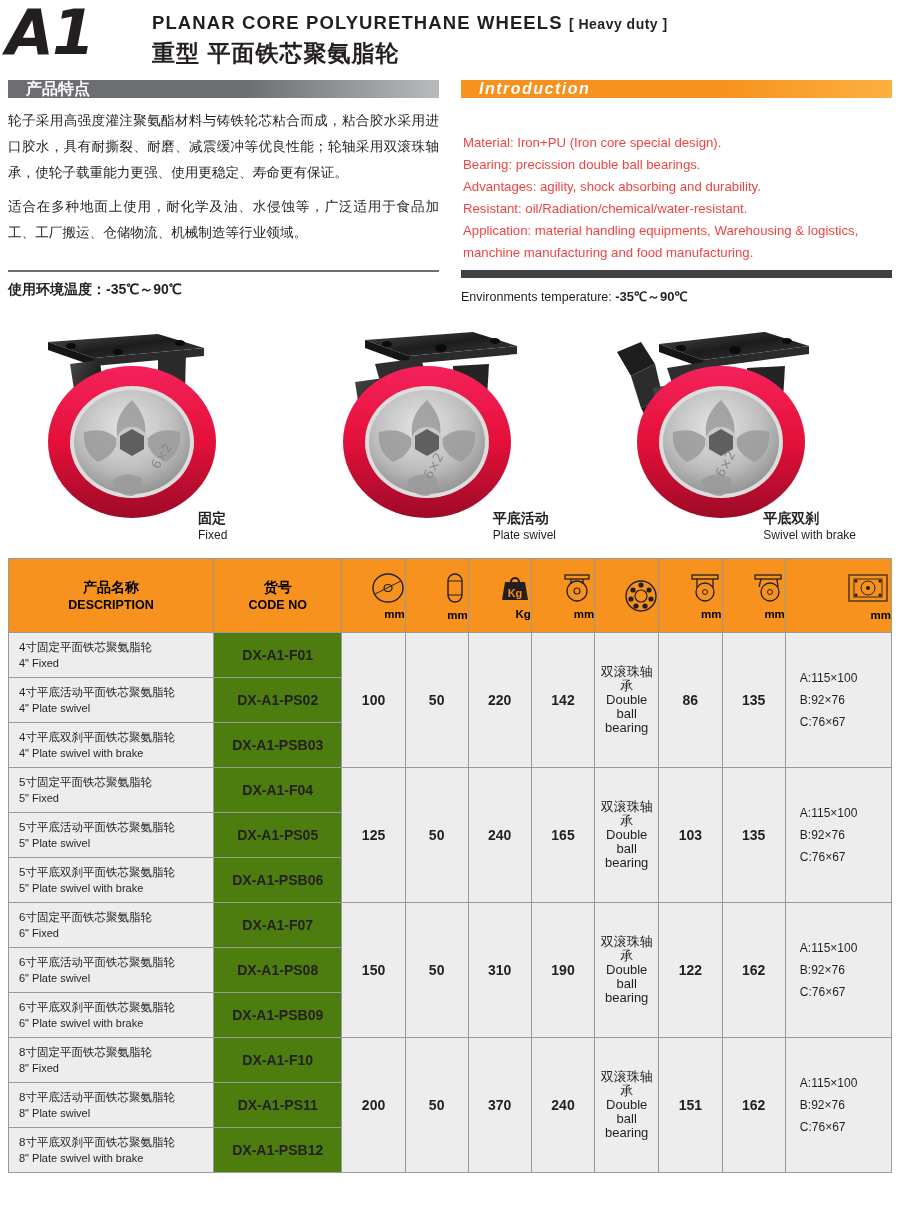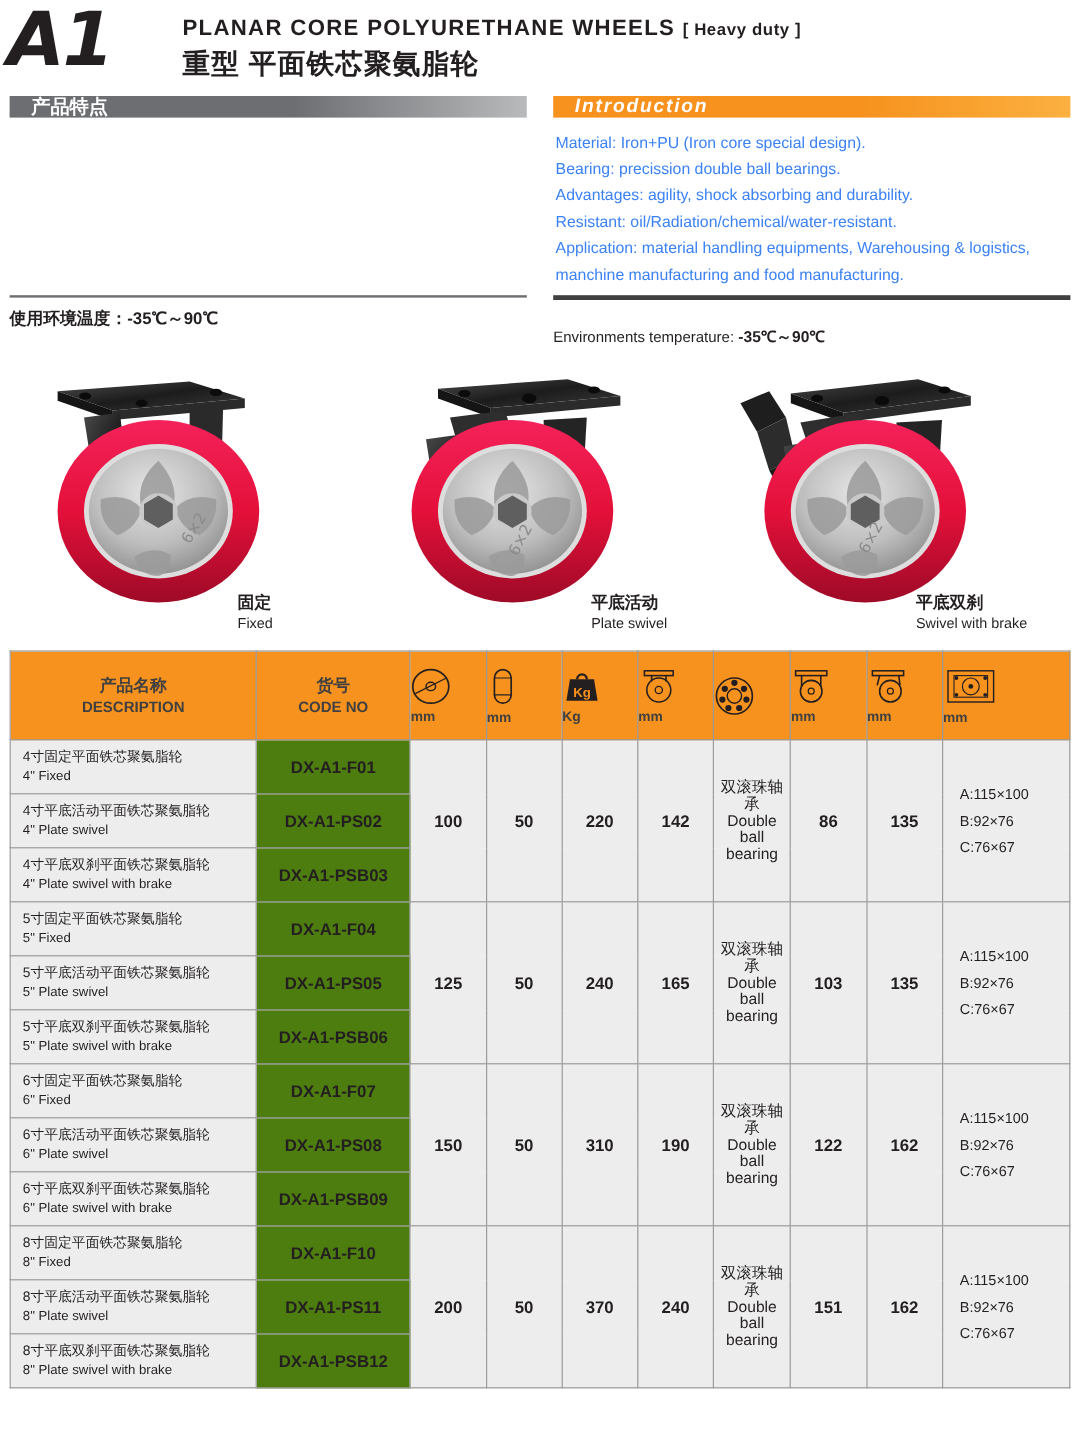--- a/index.html
+++ b/index.html
@@ -89,42 +89,43 @@
     line-height: 26px;
     color: #231f20;
     padding: 10px 0 0 0;
     text-align: justify;
   }
   .body-cn p { margin: 0 0 8px 0; }
 
   .body-en {
     font-size: 13.2px;
     line-height: 22px;
-    color: #3b82f6;
+    color: #ef4444;
     padding: 10px 0 0 2px;
+    margin-top: 24px;
   }
   .body-en p { margin: 0; }
 
   .env-row {
     display: flex;
     gap: 22px;
     padding: 0 8px;
     margin-top: 6px;
   }
   .env-cn {
     width: 434px;
     border-top: 2px solid #6d6e71;
     padding-top: 9px;
     font-size: 14px;
     font-weight: bold;
   }
   .env-en {
     width: 434px;
-    border-top: 4px solid #404040;
-    padding-top: 21px;
+    border-top: 8px solid #404040;
+    padding-top: 9px;
     font-size: 12.5px;
   }
   .env-en b { font-size: 13px; }
 
   
   .products {
     display: flex;
     margin-top: 14px;
     padding: 0 8px;
     height: 228px;
@@ -152,32 +153,32 @@
     margin: 10px 8px 0 8px;
     font-size: 12px;
   }
   th, td {
     border: 1px solid #9a9a9a;
     text-align: center;
     vertical-align: middle;
   }
   thead th {
     background: #f7921e;
-    color: #404040;
+    color: #000000;
     font-weight: bold;
     padding: 0;
     height: 74px;
   }
   .th-desc { width: 212px; font-size: 14px; line-height: 18px; }
   .th-desc .en { font-size: 12.5px; }
   .th-code { width: 133px; font-size: 14px; line-height: 18px; }
   .th-code .en { font-size: 12.5px; }
   .th-icon { width: 65px; }
   .th-icon.wide { width: 108px; }
-  .icon-cell { display:flex; flex-direction:column; align-items:flex-start; justify-content:center; height:72px; }
+  .icon-cell { display:flex; flex-direction:column; align-items:flex-end; justify-content:center; height:72px; }
   .icon-unit { font-size: 11.5px; font-weight: bold; margin-top: 4px; }
 
   td.desc {
     text-align: left;
     padding: 5px 4px 5px 10px;
     line-height: 16px;
     font-size: 11.5px;
     background: #ededed;
     height: 45px;
   }
@@ -213,20 +214,24 @@
   <div class="title-en">
     <span>PLANAR CORE POLYURETHANE WHEELS</span>
     <span class="duty">[ Heavy duty ]</span>
   </div>
   <div class="title-cn">重型  平面铁芯聚氨脂轮</div>
 </div>
 
 <div class="banners">
   <div class="col">
     <div class="banner banner-grey">产品特点</div>
+    <div class="body-cn">
+      <p>轮子采用高强度灌注聚氨酯材料与铸铁轮芯粘合而成，粘合胶水采用进口胶水，具有耐撕裂、耐磨、减震缓冲等优良性能；轮轴采用双滚珠轴承，使轮子载重能力更强、使用更稳定、寿命更有保证。</p>
+      <p>适合在多种地面上使用，耐化学及油、水侵蚀等，广泛适用于食品加工、工厂搬运、仓储物流、机械制造等行业领域。</p>
+    </div>
   </div>
   <div class="col">
     <div class="banner banner-orange">Introduction</div>
     <div class="body-en">
       <p>Material: Iron+PU (Iron core special  design).</p>
       <p>Bearing: precission double ball bearings.</p>
       <p>Advantages: agility, shock absorbing and durability.</p>
       <p>Resistant: oil/Radiation/chemical/water-resistant.</p>
       <p>Application: material handling equipments, Warehousing &amp; logistics, manchine manufacturing and food manufacturing.</p>
     </div>

